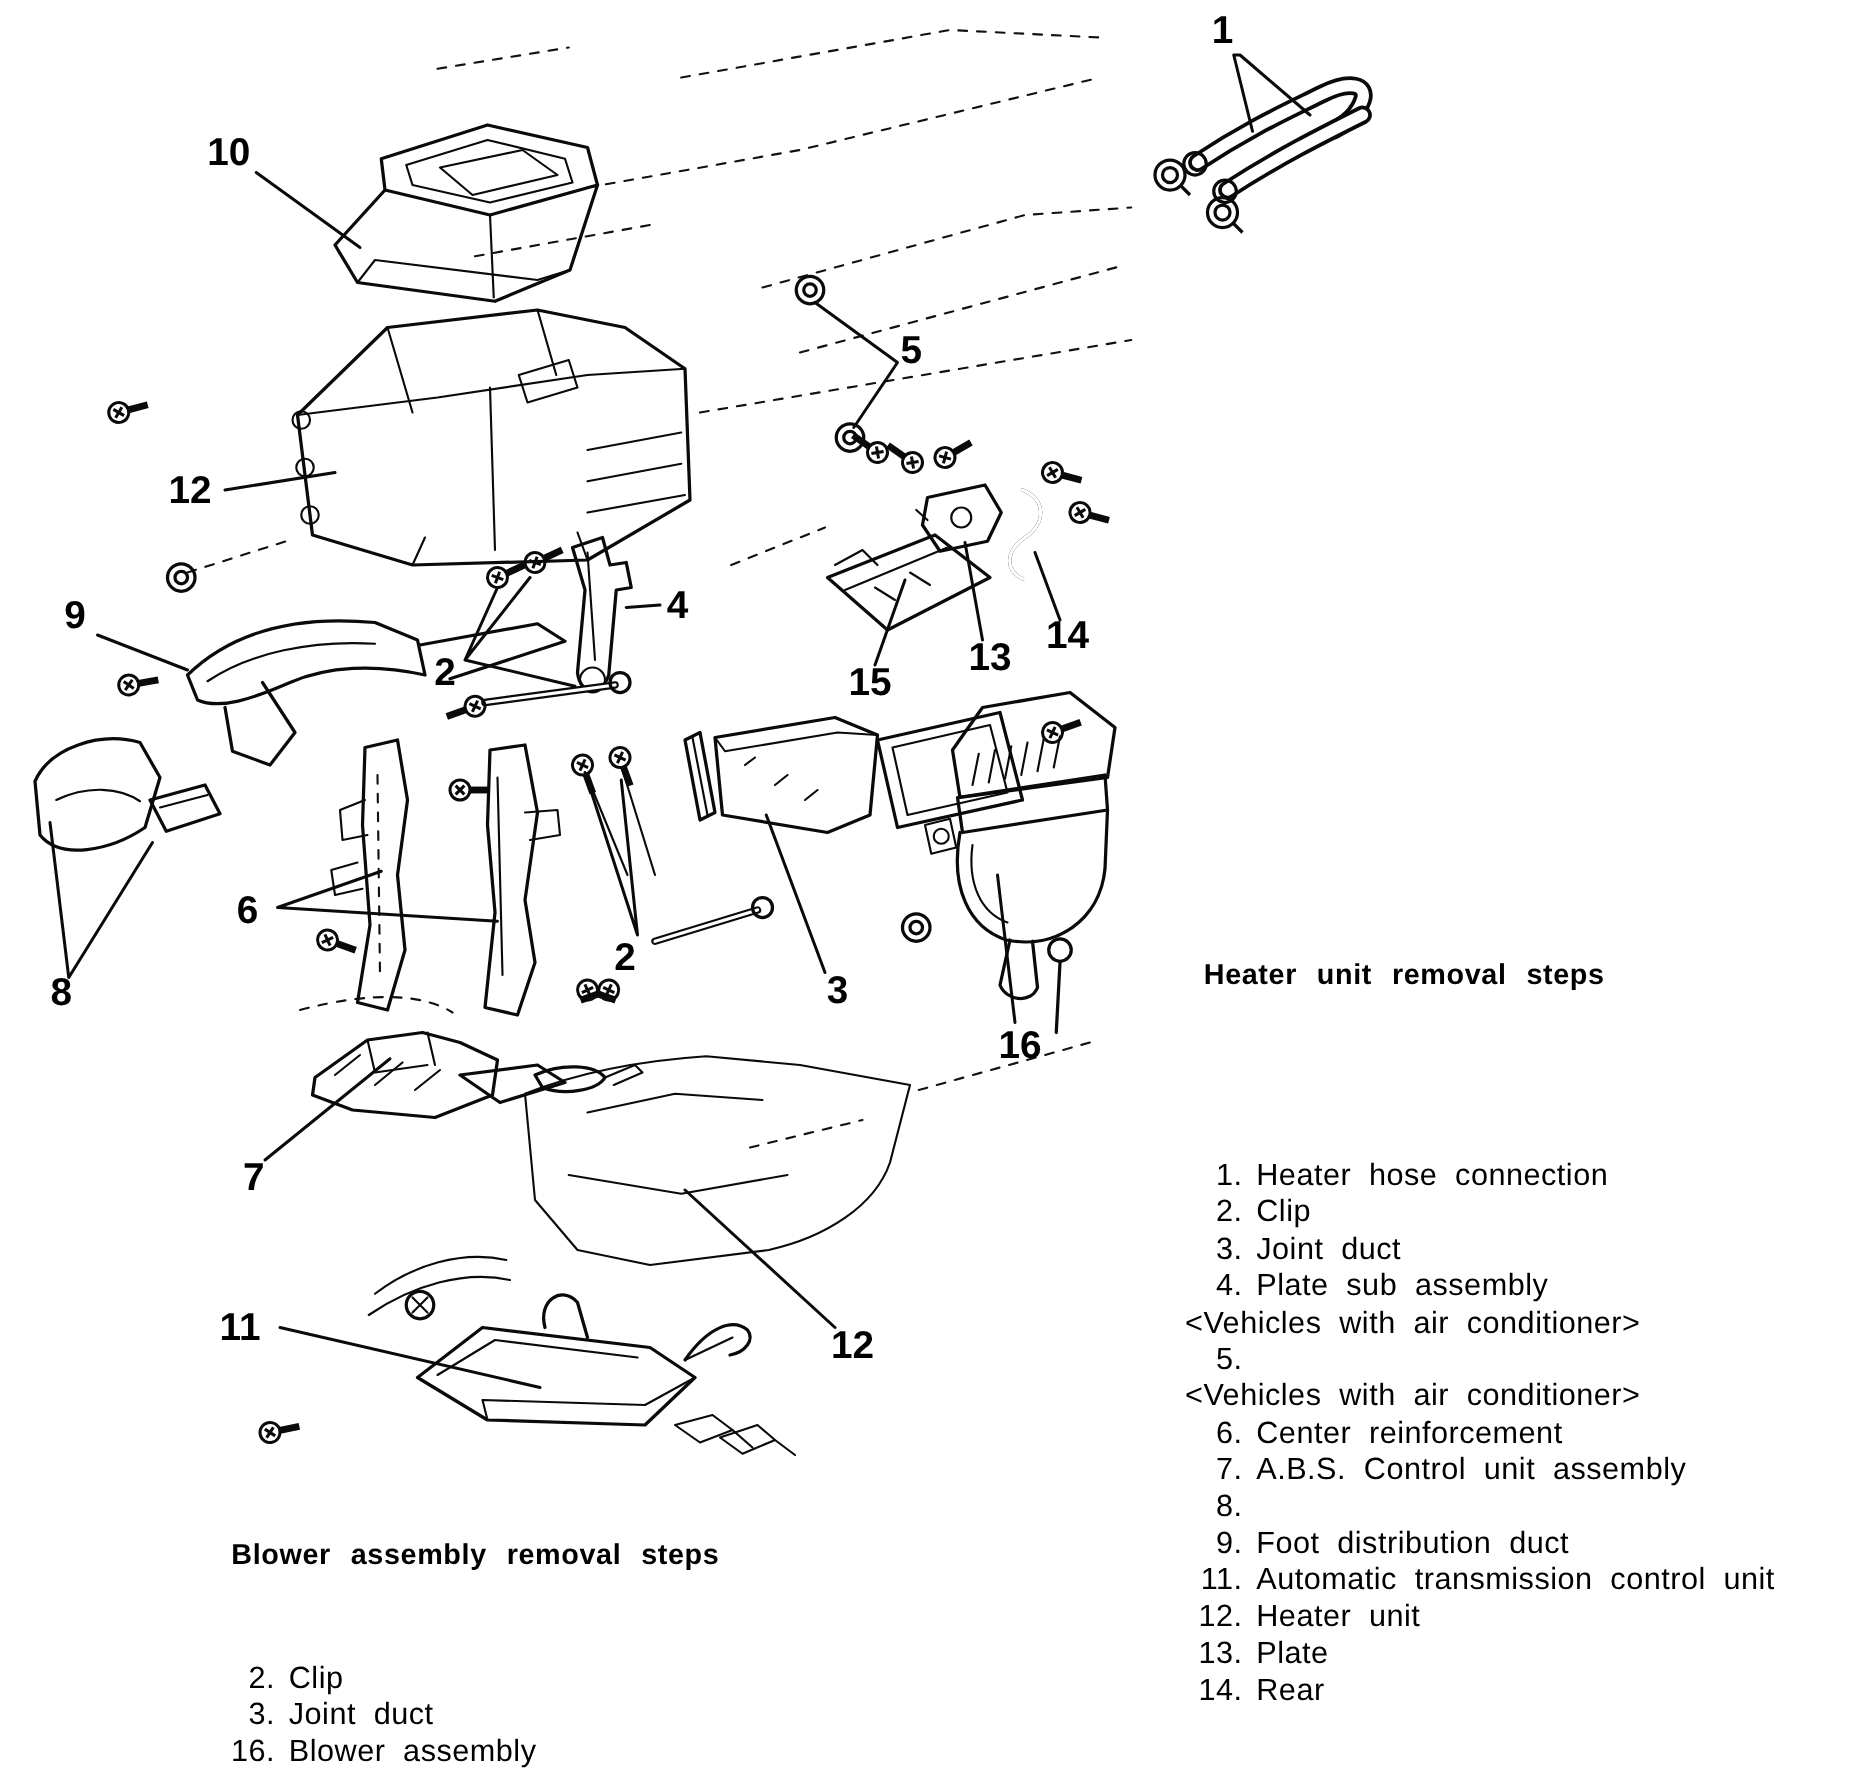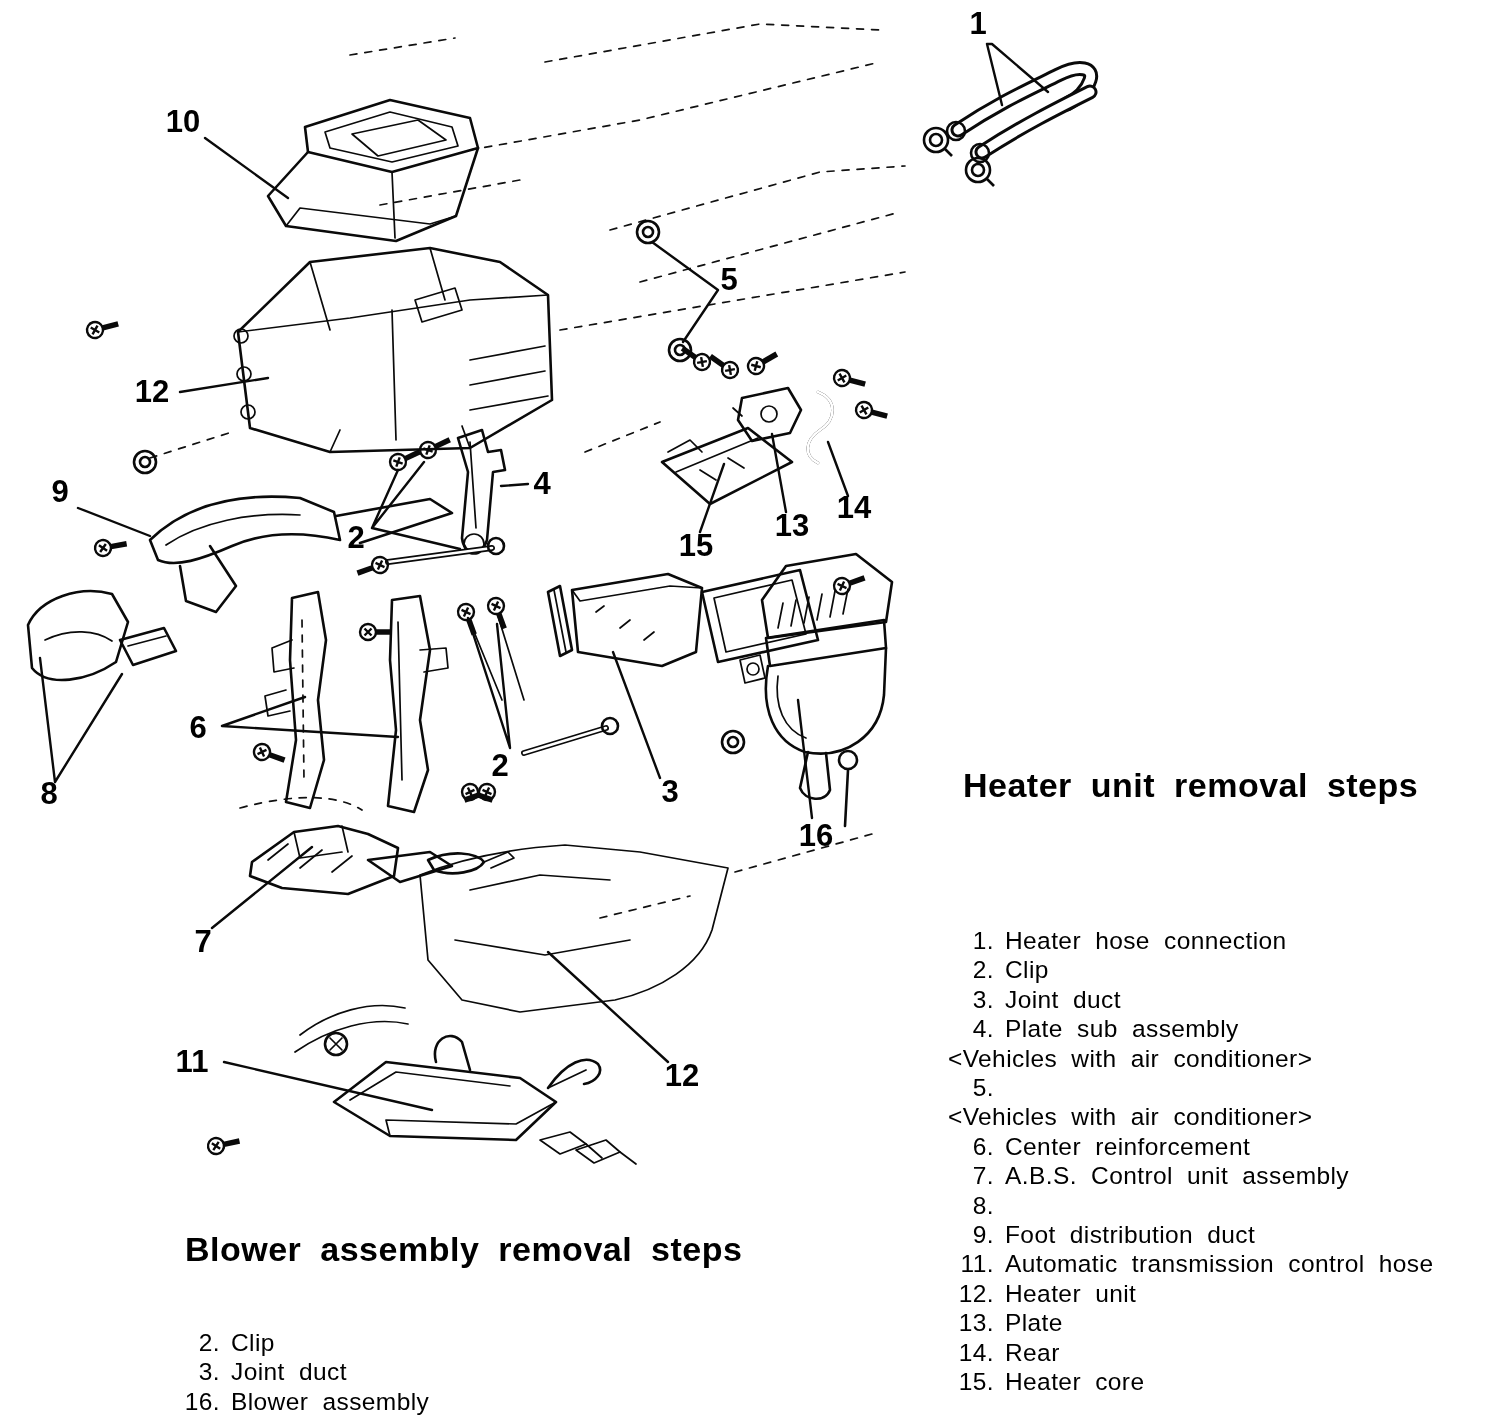--- a/index.html
+++ b/index.html
@@ -8,21 +8,21 @@
   svg{position:absolute;left:0;top:0;}
   .ln{fill:none;stroke:#0a0a0a;stroke-width:2.6;stroke-linecap:round;stroke-linejoin:round;}
   .thin{stroke-width:1.7;}
   .dash{fill:none;stroke:#111;stroke-width:1.7;stroke-dasharray:7 8;stroke-linecap:round;}
   .tube{fill:none;stroke:#0a0a0a;stroke-width:15;stroke-linecap:round;}
   .tubecore{fill:none;stroke:#fff;stroke-width:9;stroke-linecap:round;}
   .rod{fill:none;stroke:#0a0a0a;stroke-width:6;stroke-linecap:round;}
   .rodcore{fill:none;stroke:#fff;stroke-width:2.6;stroke-linecap:round;}
   .leader{fill:none;stroke:#0a0a0a;stroke-width:2.4;stroke-linecap:round;stroke-linejoin:round;}
   .callout{font-family:"Liberation Sans",sans-serif;font-weight:700;font-size:31px;fill:#000;}
-  .h-title{position:absolute;font-weight:700;font-size:34px;letter-spacing:.5px;word-spacing:9px;white-space:nowrap;}
+  .h-title{position:absolute;font-weight:700;font-size:23px;letter-spacing:.5px;word-spacing:9px;white-space:nowrap;}
   .plist{position:absolute;font-size:24.5px;letter-spacing:.4px;word-spacing:7px;}
   .prow{display:flex;line-height:29.4px;white-space:nowrap;}
   .pnum{width:46px;text-align:right;flex:0 0 auto;}
   .ptxt{margin-left:11px;}
   .pnote{line-height:29.4px;white-space:nowrap;}
   .blist .pnum{width:60px;}
 </style>
 </head>
 <body>
 
@@ -299,38 +299,34 @@
       </div>
   <div class="prow">
         <span class="pnum">8.</span>
       </div>
   <div class="prow">
         <span class="pnum">9.</span>
         <span class="ptxt">Foot distribution duct</span>
       </div>
   <div class="prow">
         <span class="pnum">11.</span>
-        <span class="ptxt">Automatic transmission control hose</span>
+        <span class="ptxt">Automatic transmission control unit</span>
       </div>
   <div class="prow">
         <span class="pnum">12.</span>
         <span class="ptxt">Heater unit</span>
       </div>
   <div class="prow">
         <span class="pnum">13.</span>
         <span class="ptxt">Plate</span>
       </div>
   <div class="prow">
         <span class="pnum">14.</span>
         <span class="ptxt">Rear</span>
       </div>
-  <div class="prow">
-        <span class="pnum">15.</span>
-        <span class="ptxt">Heater core</span>
-      </div>
 </div>
 
 <div class="h-title" style="left:185px;top:1230px;">Blower assembly removal steps</div>
 
 <div class="plist blist" style="left:160px;top:1328px;">
   <div class="prow">
         <span class="pnum">2.</span>
         <span class="ptxt">Clip</span>
       </div>
   <div class="prow">

